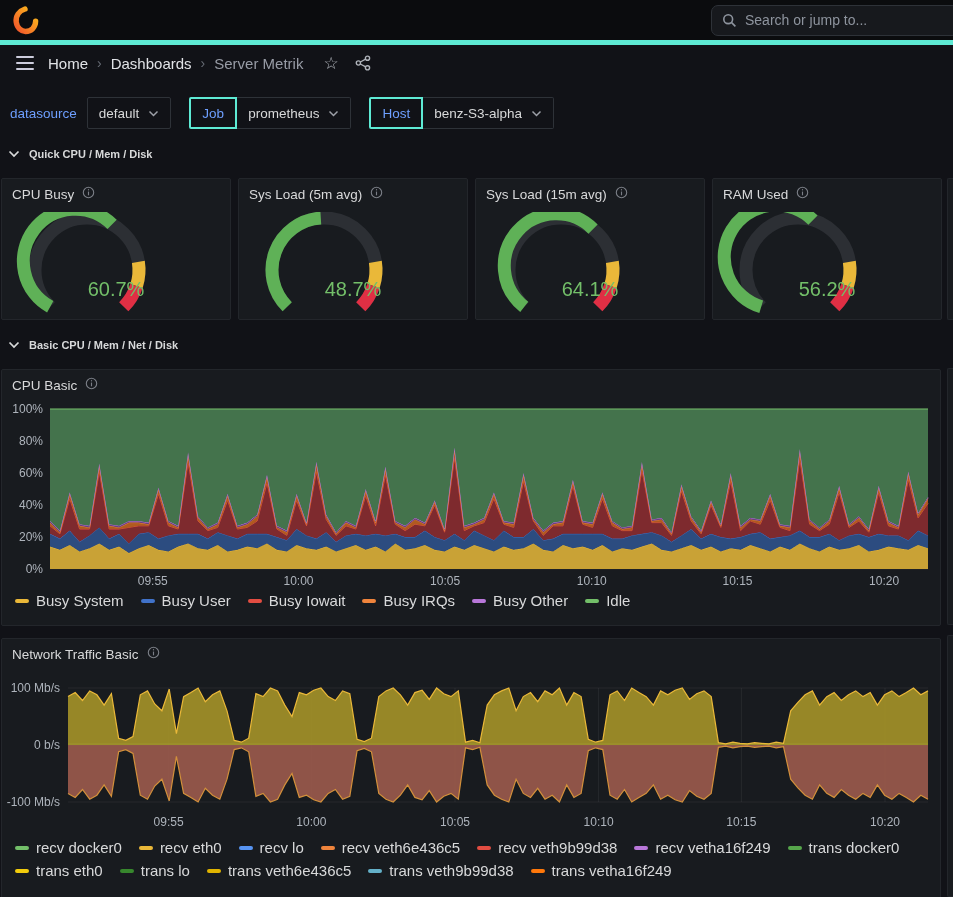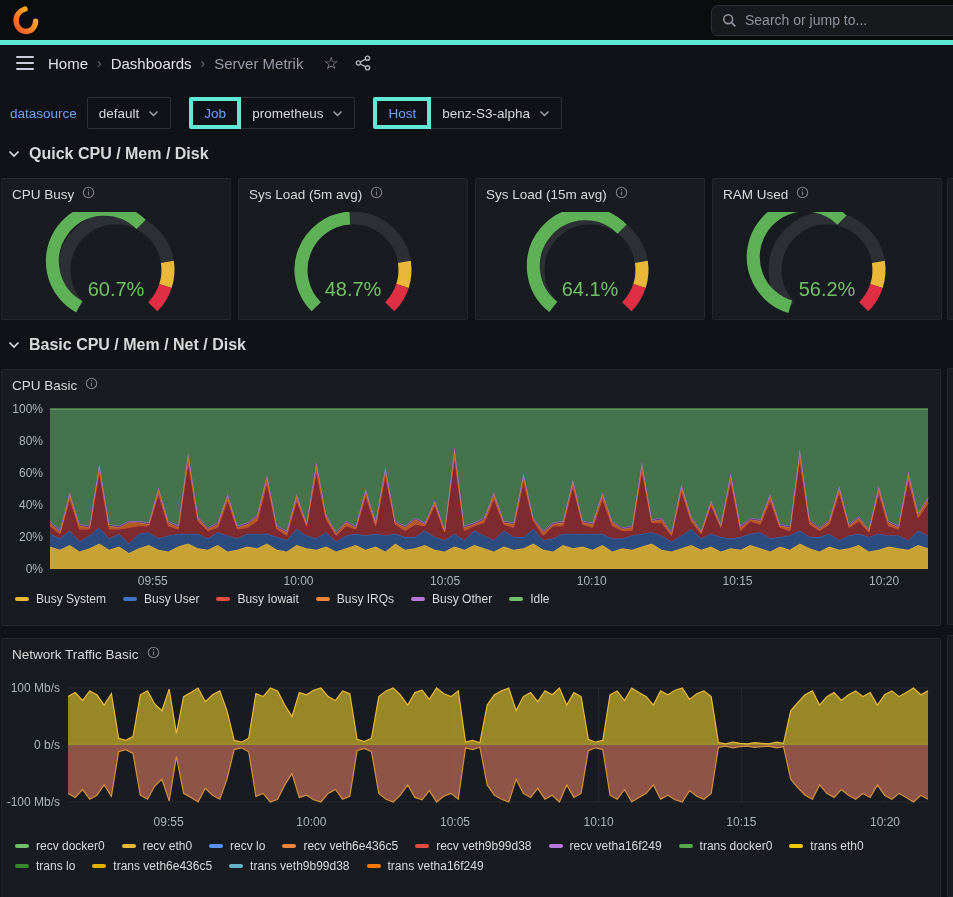--- a/index.html
+++ b/index.html
@@ -26,44 +26,44 @@
   .crumb.current { color:#989ca6; }
   .crumb-sep { color:#666b74; font-size:14px; }
   .nav-icons { display:flex; align-items:center; gap:16px; margin-left:10px; }
   .star-btn { color:#b0b4bb; font-size:17px; background:none; border:none; cursor:pointer; }
   .icon-btn { background:none; border:none; cursor:pointer; display:flex; }
   
   .vars { display:flex; gap:18px; padding-left:8px; margin-top:16px; height:32px; }
   .var-group { display:flex; height:32px; font-size:13.5px; }
   .var-label-plain { display:flex; align-items:center; color:#6e9fff; padding:0 10px 0 2px; }
   .var-label-boxed { display:flex; align-items:center; color:#6e9fff; padding:0 11px;
-                     border:4px solid #5eead4; border-radius:2px 0 0 2px; background:#111217; }
+                     border:2px solid #5eead4; border-radius:2px 0 0 2px; background:#111217; }
   .var-value { display:flex; align-items:center; gap:9px; padding:0 11px; color:#d8d9da;
                border:1px solid #2e3238; border-radius:2px; background:#111217; cursor:pointer; }
   .var-label-boxed + .var-value { border-left:none; border-radius:0 2px 2px 0; }
   
   .section-h { display:flex; align-items:center; gap:9px; margin:13px 0 0 8px; height:24px;
-               font-size:16px; font-weight:700; color:#d8d9da; cursor:pointer; }
+               font-size:11px; font-weight:700; color:#d8d9da; cursor:pointer; }
   .section-h:nth-of-type(1){}
   
   .panel { background:#181b1f; border:1px solid #23262b; border-radius:2px; }
   .gauge-row { display:flex; gap:7px; margin:12px 0 0 1px; height:142px; width:940px; }
   .gauge-panel { flex:0 0 230px; display:flex; flex-direction:column; }
   .panel-header { display:flex; align-items:center; gap:8px; padding:7px 10px 0 10px;
                   font-size:13.5px; font-weight:500; color:#d8d9da; cursor:pointer; }
-  .gauge-wrap { flex:1; display:flex; align-items:flex-start; justify-content:center;
+  .gauge-wrap { flex:1; display:flex; align-items:flex-start; 
                 position:relative; padding-top:10px; }
   .gauge-value { position:absolute; left:0; right:0; top:76px; text-align:center;
                  color:#73BF69; font-size:20px; font-weight:500; }
   .chart-panel { margin:12px 0 0 1px; width:940px;text-align:right; }
   .chart-panel.cpu { height:257px; }
   .chart-panel.net { height:262px; }
   .chart-svg { display:block; margin:2px 2px 0 2px; }
   .legend { display:flex; flex-wrap:wrap; column-gap:17px; row-gap:6px;
-            padding:3px 10px 0 13px; font-size:12px; color:#d8d9da; }
+            padding:3px 10px 0 13px; font-size:15px; color:#d8d9da; }
   .legend-item { display:flex; align-items:center; gap:7px; cursor:pointer; }
   .swatch { width:14px; height:4px; border-radius:2px; display:inline-block; }
   
   .sliver { position:absolute; right:0; width:6px; background:#181b1f;
             border:1px solid #23262b; border-right:none; border-radius:2px 0 0 2px; }
   svg text { font-family:"Liberation Sans","DejaVu Sans",sans-serif; }
 </style>
 </head>
 <body>
 

